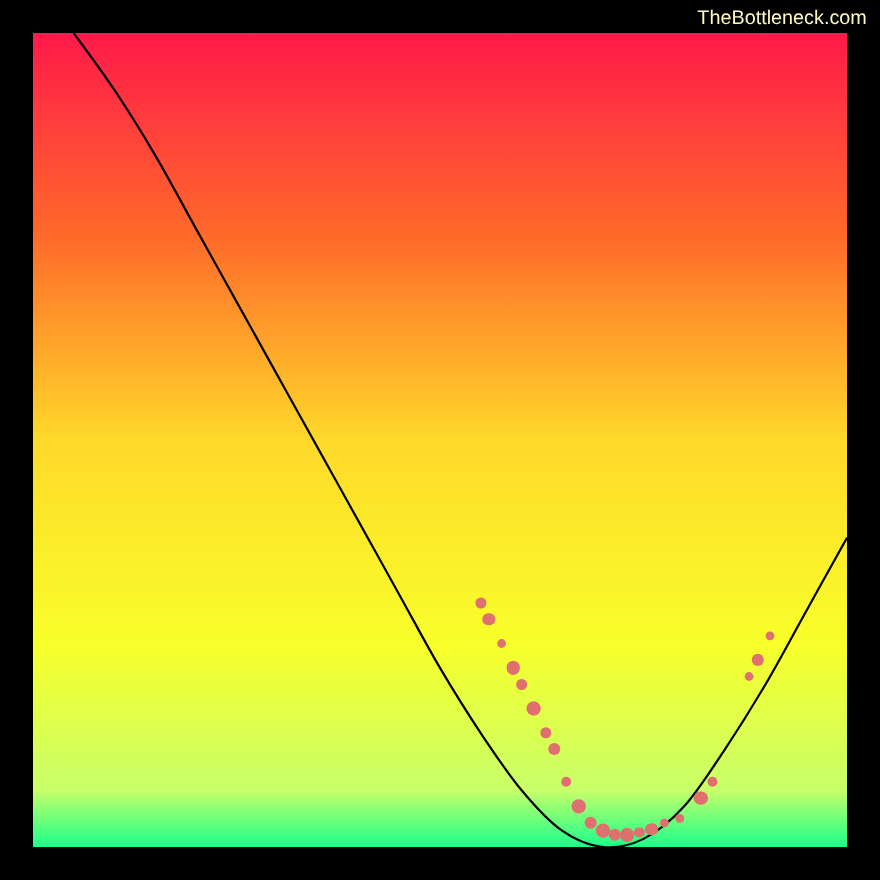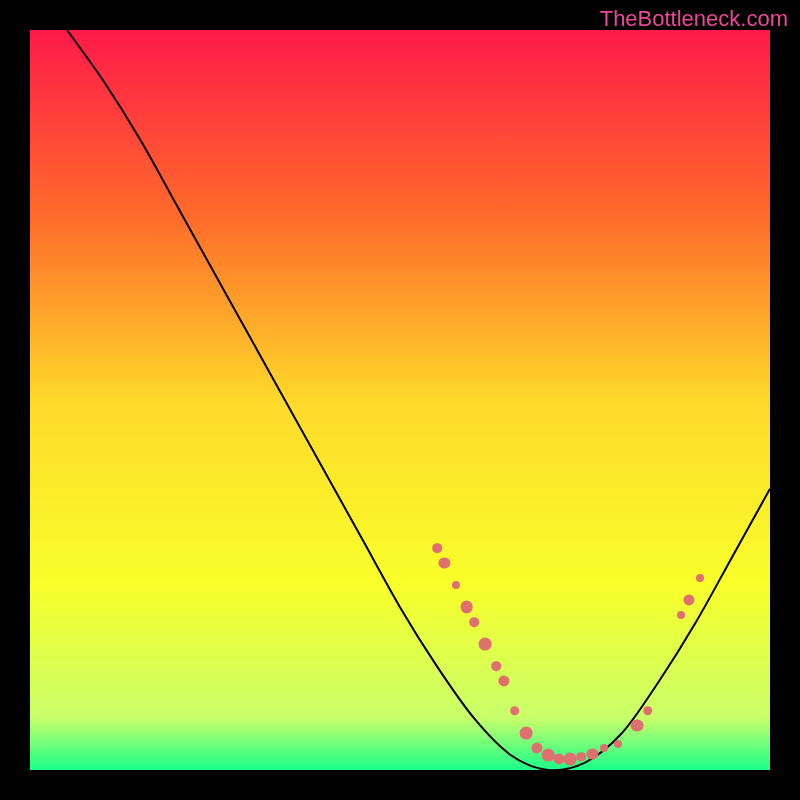--- a/index.html
+++ b/index.html
@@ -7,22 +7,22 @@
     width: 800px;
     height: 800px;
     background: #000;
     position: relative;
     font-family: Arial, sans-serif;
   }
   .watermark {
     position: absolute;
     top: 6px;
     right: 12px;
-    color: #ec4899;
-    font-size: 22px;
+    color: #fef9c3;
+    font-size: 18px;
     font-weight: 500;
     z-index: 10;
   }
   .plot-area {
     position: absolute;
     left: 30px;
     top: 30px;
     width: 740px;
     height: 740px;
   }

